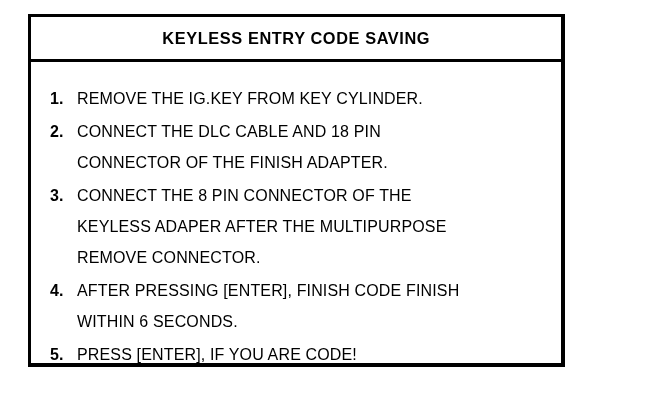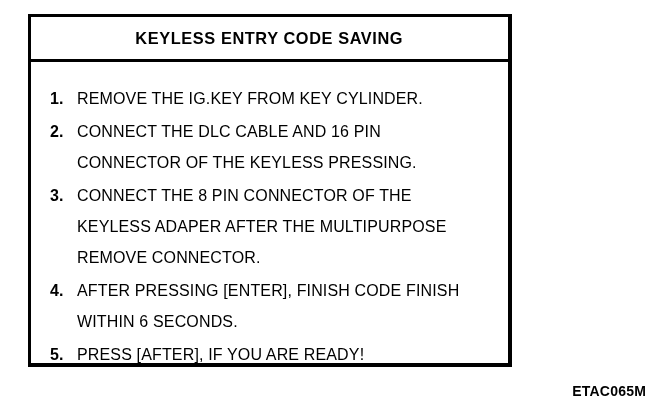--- a/index.html
+++ b/index.html
@@ -19,21 +19,21 @@
   #figure-root {
     position: absolute;
     inset: 0;
   }
 
   
   .procedure-box {
     position: absolute;
     left: 28px;
     top: 14px;
-    width: 484px;
+    width: 537px;
     height: 353px;
     box-sizing: border-box;
     border-top: 3px solid #000;
     border-left: 3px solid #000;
     border-right: 4px solid #000;
     border-bottom: 4px solid #000;
     background: #ffffff;
   }
 
   
@@ -124,22 +124,22 @@
         <li class="step-item">
           <span class="step-number">1.</span>
           <span class="step-lines">
             <span class="step-line">REMOVE THE IG.KEY FROM KEY CYLINDER.</span>
           </span>
         </li>
 
         <li class="step-item">
           <span class="step-number">2.</span>
           <span class="step-lines">
-            <span class="step-line">CONNECT THE DLC CABLE AND 16 PIN</span>
-            <span class="step-line">CONNECTOR OF THE KEYLESS PRESSING.</span>
+            <span class="step-line">CONNECT THE DLC CABLE AND 18 PIN</span>
+            <span class="step-line">CONNECTOR OF THE FINISH ADAPTER.</span>
           </span>
         </li>
 
         <li class="step-item">
           <span class="step-number">3.</span>
           <span class="step-lines">
             <span class="step-line">CONNECT THE 8 PIN CONNECTOR OF THE</span>
             <span class="step-line">KEYLESS ADAPER AFTER THE MULTIPURPOSE</span>
             <span class="step-line">REMOVE CONNECTOR.</span>
           </span>
@@ -149,24 +149,23 @@
           <span class="step-number">4.</span>
           <span class="step-lines">
             <span class="step-line">AFTER PRESSING [ENTER], FINISH CODE FINISH</span>
             <span class="step-line">WITHIN 6 SECONDS.</span>
           </span>
         </li>
 
         <li class="step-item">
           <span class="step-number">5.</span>
           <span class="step-lines">
-            <span class="step-line">PRESS [AFTER], IF YOU ARE READY!</span>
+            <span class="step-line">PRESS [ENTER], IF YOU ARE CODE!</span>
           </span>
         </li>
 
       </ol>
     </div>
 
   </div>
 
-  <div class="figure-code">ETAC065M</div>
 
 </div>
 
 </body></html>

